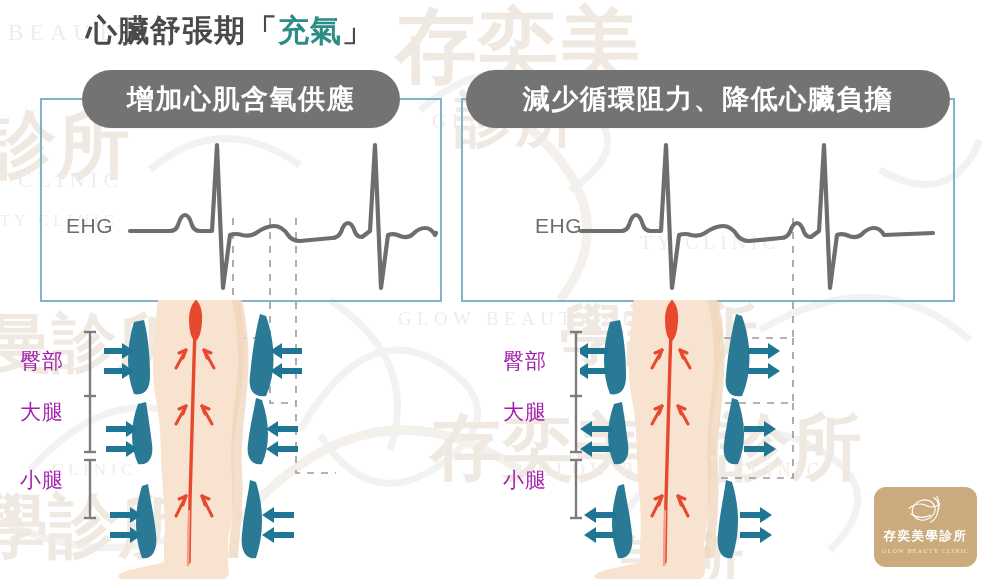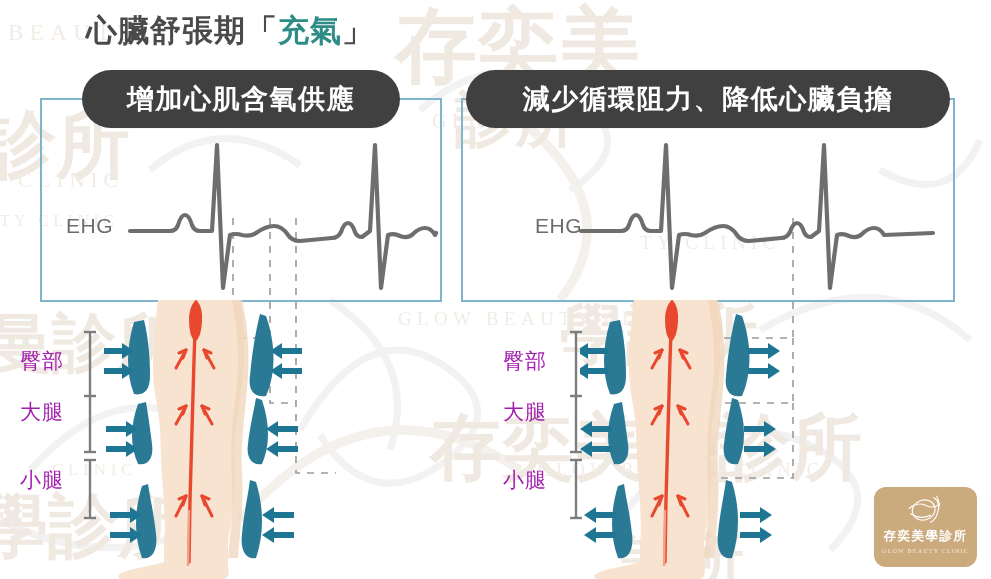--- a/index.html
+++ b/index.html
@@ -22,21 +22,21 @@
 
   
   .panel-title{position:absolute;top:10px;font-size:31px;font-weight:700;
      letter-spacing:1px;color:#4a4a4a;white-space:nowrap;z-index:5;
      font-family:"Liberation Sans","DejaVu Sans",sans-serif;}
   .panel-title .hl{color:#2e8c86;}
   .panel-title .brk{color:#4a4a4a;}
 
   
   .pill{position:absolute;height:58px;border-radius:29px;
-        background:#404040;display:flex;align-items:center;justify-content:center;
+        background:#737373;display:flex;align-items:center;justify-content:center;
         color:#ffffff;font-size:27px;font-weight:700;letter-spacing:1.5px;
         white-space:nowrap;z-index:6;box-shadow:0 1px 0 rgba(0,0,0,.03);}
 
   
   .ecgbox{position:absolute;border:2px solid #7fb4cc;background:transparent;z-index:2;}
 
   .ecg-label{position:absolute;font-size:21px;color:#6d6d6d;letter-spacing:.5px;z-index:4;
              font-family:"Liberation Sans","DejaVu Sans",sans-serif;}
 
   .ecg-svg{position:absolute;z-index:3;}

